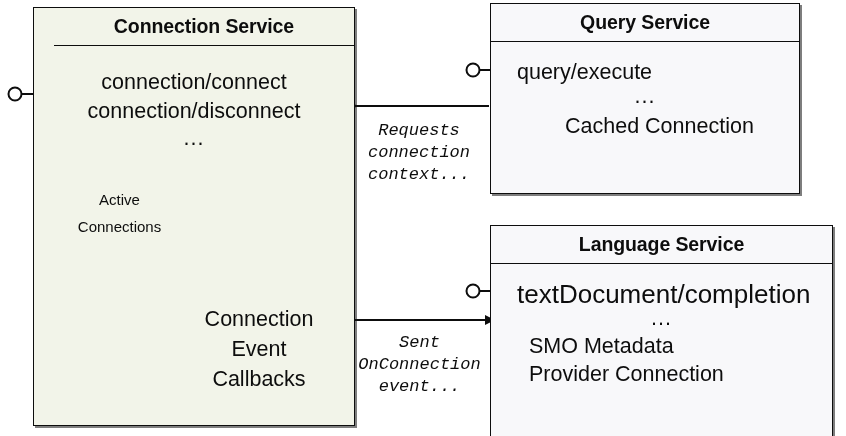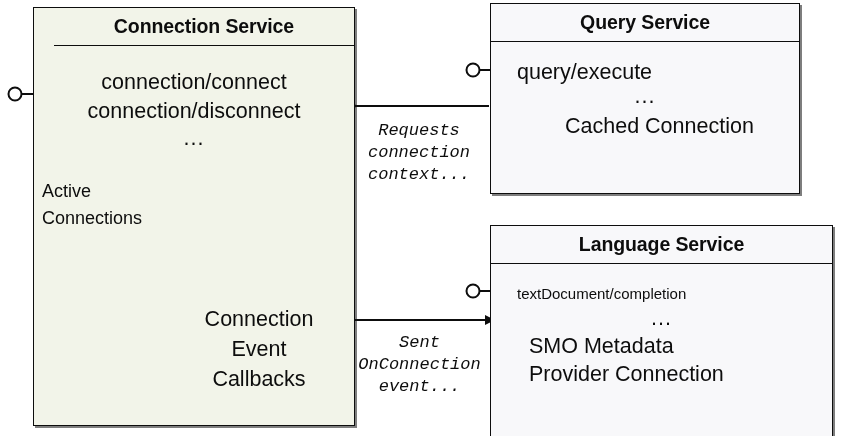--- a/index.html
+++ b/index.html
@@ -59,23 +59,24 @@
     left: 0; right: 0; top: 22px;
     text-align: center;
     font-size: 21.5px;
     line-height: 29px;
   }
   .cs-op-list .op { white-space: nowrap; }
   .ellipsis-row { font-size: 21.5px; line-height: 24px; letter-spacing: 1px; }
 
   .cs-active {
     position: absolute;
-    left: 8px; top: 132px;
+    left: 8px; top: 140px;
     width: 155px;
-    font-size: 18px;
+    text-align: center;
+    font-size: 15px;
     line-height: 27px;
   }
   .cs-callbacks {
     position: absolute;
     left: 155px; top: 258px;
     width: 140px;
     text-align: center;
     font-size: 21.5px;
     line-height: 30px;
   }
@@ -121,21 +122,21 @@
     left: 490px; top: 225px;
     width: 343px; height: 259px;
     background: #f8f8fa;
   }
   #language-service .box-title { height: 38px; }
   #language-service .box-body { top: 38px; bottom: 0; }
 
   .ls-op {
     position: absolute;
     left: 26px; top: 17px;
-    font-size: 15px;
+    font-size: 26px;
     line-height: 26px;
     white-space: nowrap;
   }
   .ls-ellipsis {
     position: absolute;
     left: 0; right: 0; top: 43px;
     text-align: center;
     font-size: 21.5px;
     line-height: 22px;
     letter-spacing: 1px;

